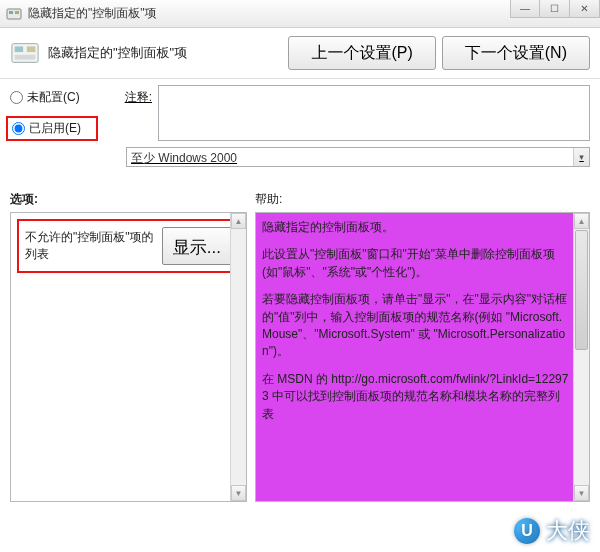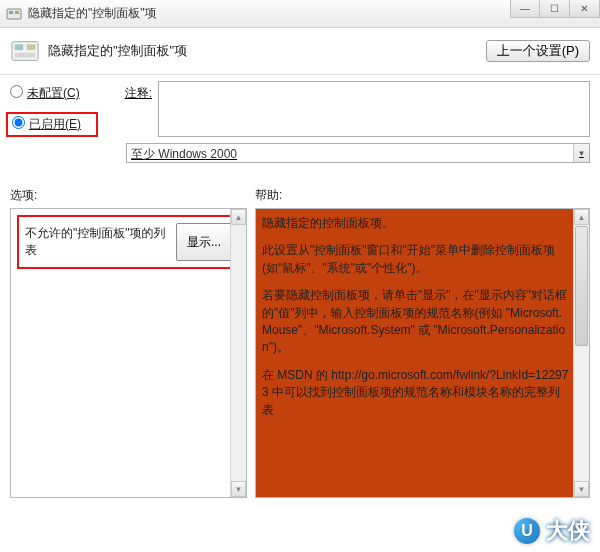--- a/index.html
+++ b/index.html
@@ -38,43 +38,42 @@
 .header-row {
   display: flex;
   align-items: center;
   padding: 8px 10px 8px 10px;
   border-bottom: 1px solid #e0e0e0;
 }
 .header-row .big-icon { width: 30px; height: 30px; margin-right: 8px; }
 .header-row .big-icon svg { width: 30px; height: 30px; }
 .header-row .title-text { font-size: 13px; color: #222; flex: 1; }
 .nav-btn {
-  height: 22px;
-  padding: 0 10px;
+  height: 34px;
+  padding: 0 22px;
   border: 1px solid #a0a0a0;
   border-radius: 3px;
   background: linear-gradient(#fdfdfd,#e7e7e7);
-  font-size: 13px;
+  font-size: 16px;
   margin-left: 6px;
   cursor: pointer;
 }
 .upper {
   display: flex;
   padding: 6px 10px 4px 10px;
 }
 .radio-col {
   width: 88px;
   padding-top: 4px;
 }
 .radio-opt {
-  display: flex; align-items: flex-start;
+  display: flex; align-items: center;
   margin-bottom: 10px;
   font-size: 12px;
   color: #222;
-  text-decoration: underline;
 }
 .radio-opt input { margin-right: 4px; }
 .red-box {
   border: 2px solid #e11;
   padding: 2px 0;
   margin-left: -4px;
   margin-bottom: 18px;
 }
 .fields-col { flex: 1; }
 .field-row { display: flex; margin-bottom: 6px; text-decoration: underline; }
@@ -103,21 +102,21 @@
   border-left: 1px solid #ccc;
   background: linear-gradient(#f5f5f5,#e5e5e5);
   display: flex; align-items: center; justify-content: center;
   font-size: 9px; color: #555;
 }
 .section-labels {
   display: flex;
   padding: 14px 10px 4px 10px;
   color: #222;
 }
-.section-labels .left { width: 245px; }
+.section-labels .left { width: 245px; font-weight: bold; }
 .lower {
   display: flex;
   padding: 0 10px 10px 10px;
   gap: 8px;
 }
 .options-box {
   width: 237px;
   height: 290px;
   border: 1px solid #b7babc;
   background: #fff;
@@ -130,36 +129,36 @@
   display: flex;
   align-items: center;
 }
 .options-inner .lbl { flex: 1; font-size: 12px; color: #222; }
 .show-btn {
   height: 38px;
   padding: 8px 10px;
   border: 1px solid #8a8a8a;
   border-radius: 2px;
   background: linear-gradient(#fdfdfd,#e7e7e7);
-  font-size: 12px;
+  font-size: 17px;
   cursor: pointer;
 }
 .options-scroll {
   position: absolute; right: 0; top: 0; bottom: 0; width: 16px;
   border-left: 1px solid #d5d5d5;
   background: #f0f0f0;
   display: flex; flex-direction: column;
 }
 .sb-btn { height: 16px; background: linear-gradient(#f8f8f8,#e0e0e0); border: 1px solid #c8c8c8; font-size: 8px; display:flex; align-items:center; justify-content:center; color:#888;}
 .sb-track { flex: 1; }
 .help-box {
   flex: 1;
   height: 290px;
   border: 1px solid #b7babc;
-  background: #c2410c;
+  background: #d946ef;
   position: relative;
   padding: 6px 20px 6px 6px;
   overflow: hidden;
 }
 .help-box p { font-size: 12px; color: #222; line-height: 1.45; margin-bottom: 10px; word-break: break-all; }
 .help-scroll {
   position: absolute; right: 0; top: 0; bottom: 0; width: 16px;
   border-left: 1px solid #d5d5d5;
   background: #f0f0f0;
   display: flex; flex-direction: column;
@@ -176,21 +175,21 @@
   text-shadow: 0 0 4px rgba(0,0,0,.3);
 }
 .watermark .logo {
   width: 26px; height: 26px;
   background: radial-gradient(circle at 30% 30%, #4fbcff, #1b6fb5);
   border-radius: 50%;
   display:flex; align-items:center; justify-content:center;
   color:#fff; font-weight:bold; font-size:16px;
   box-shadow: 0 0 4px rgba(0,0,0,.3);
 }
-.watermark .txt { font-size: 22px; font-weight: bold; color: #fff; filter: drop-shadow(0 0 2px #1b6fb5); }
+.watermark .txt { font-size: 22px; font-weight: normal; color: #fff; filter: drop-shadow(0 0 2px #1b6fb5); }
 </style>
 </head>
 <body>
 
 <div class="titlebar">
   <span class="icon">
     <svg viewBox="0 0 16 16">
         <rect x="1" y="3" width="14" height="10" rx="1" fill="#e8e8e8" stroke="#888"></rect>
         <rect x="3" y="5" width="4" height="3" fill="#7aa"></rect>
         <rect x="9" y="5" width="4" height="3" fill="#aa7"></rect>
@@ -208,20 +207,21 @@
   <span class="big-icon">
     <svg viewBox="0 0 32 32">
         <rect x="2" y="6" width="28" height="20" rx="2" fill="#f2f2f2" stroke="#9aa"></rect>
         <rect x="5" y="9" width="9" height="6" fill="#9cc8c8"></rect>
         <rect x="18" y="9" width="9" height="6" fill="#c8c89c"></rect>
         <rect x="5" y="18" width="22" height="5" fill="#d8d8d8"></rect>
       </svg>
   </span>
   <span class="title-text">隐藏指定的"控制面板"项</span>
   <button class="nav-btn">上一个设置(P)</button>
+  <button class="nav-btn">下一个设置(N)</button>
 </div>
 
 <div class="upper">
   <div class="radio-col">
     <label class="radio-opt">
       <input type="radio" name="state" style="">
       <span>未配置(C)</span>
     </label>
     <div class="red-box">
       <label class="radio-opt" style="margin-bottom:0; margin-left:4px;">

